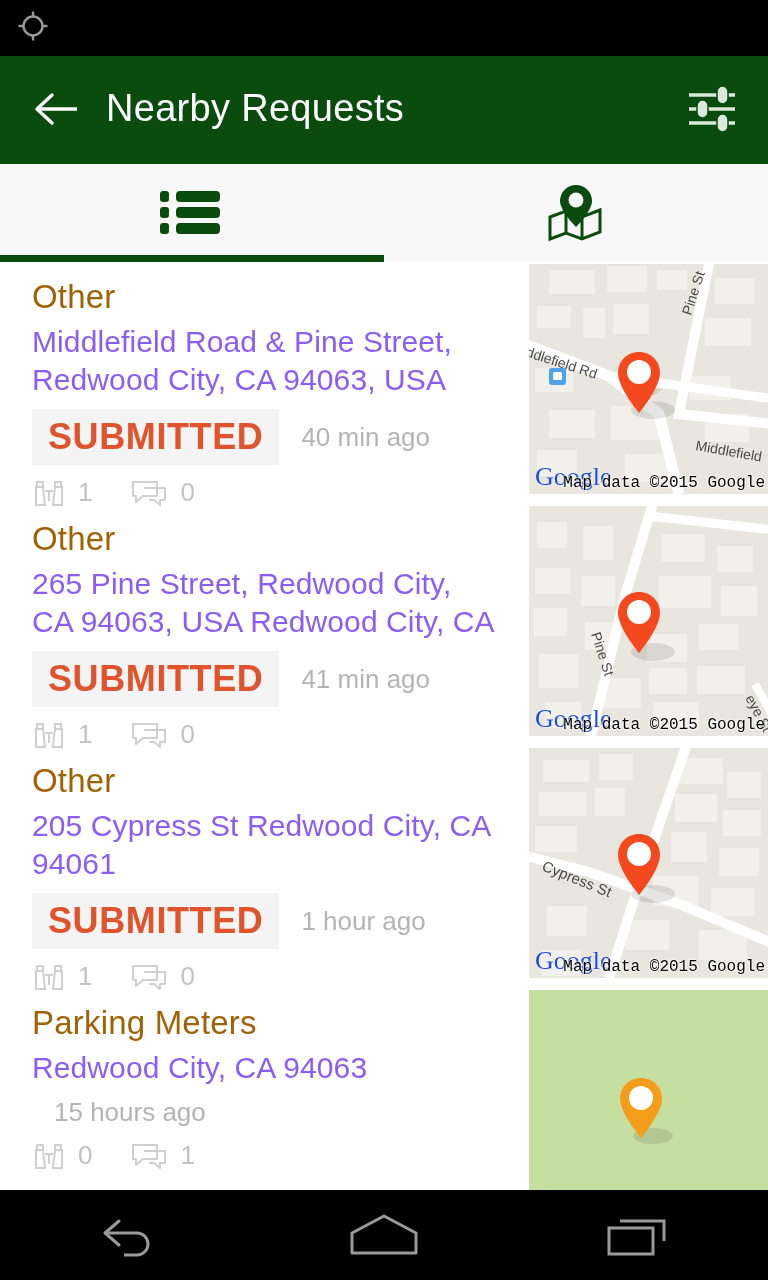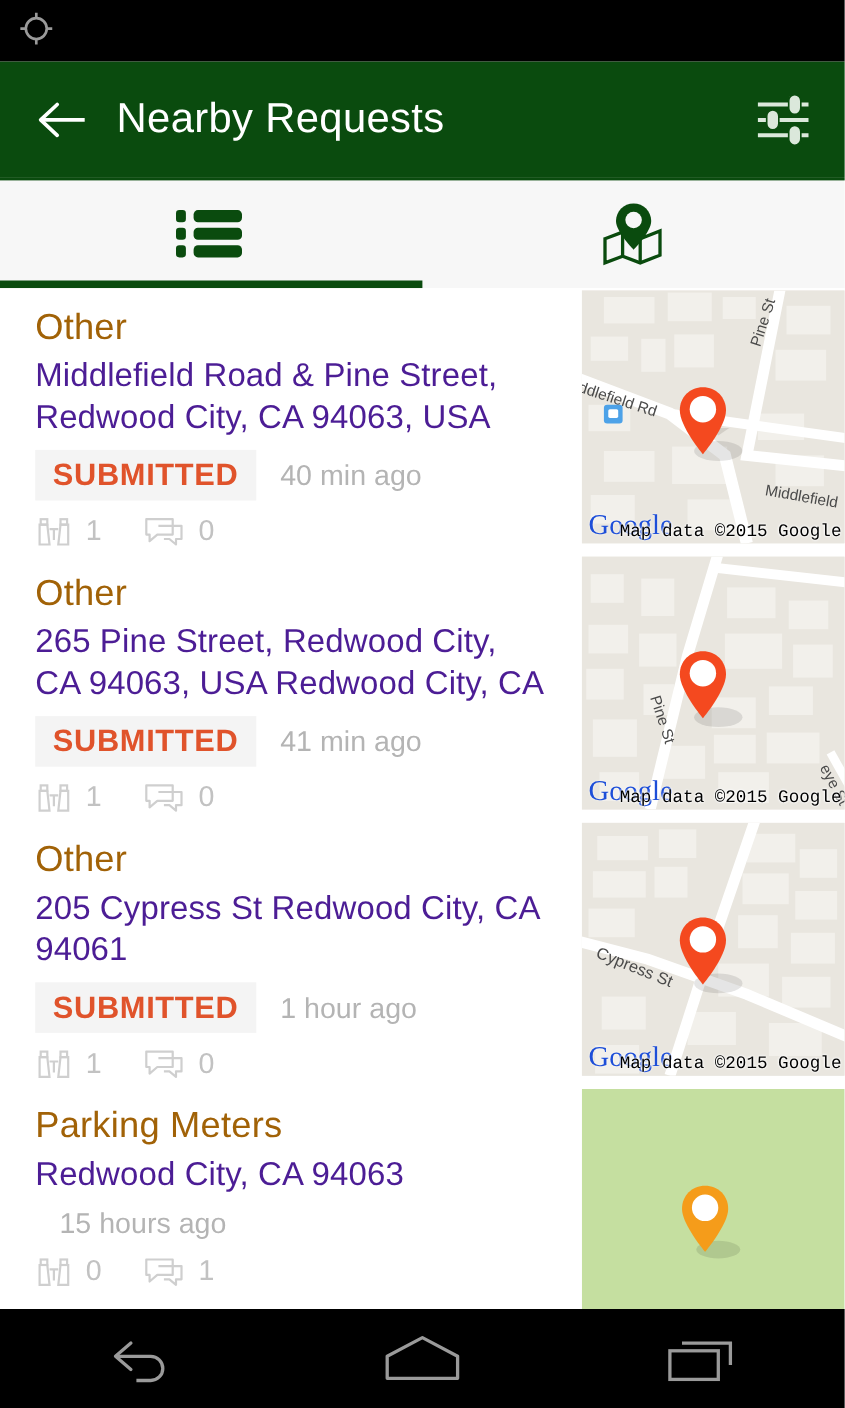--- a/index.html
+++ b/index.html
@@ -52,26 +52,26 @@
     position:absolute; top:262px; left:0; width:768px; height:928px;
     overflow:hidden; background:#ffffff;
   }
   .row { position:relative; width:768px; display:flex; }
   .row-text { width:529px; padding:14px 32px 0 32px; }
   .cat {
     color:#a16207; font-size:33px; font-weight:400; line-height:1.25;
     letter-spacing:0.2px; margin-bottom:6px;
   }
   .addr {
-    color:#4c1d95; font-size:30px; line-height:1.27; font-weight:300;
+    color:#8b5cf6; font-size:30px; line-height:1.27; font-weight:300;
     letter-spacing:0.1px; margin-bottom:10px;
   }
   .statusline { display:flex; align-items:center; margin-bottom:6px; }
   .badge {
-    background:#f4f4f4; padding:7px 16px; font-size:28px; font-weight:700;
+    background:#f4f4f4; padding:7px 16px; font-size:36px; font-weight:700;
     letter-spacing:0.6px;
   }
   .badge.submitted { color:#e0532b; }
   .badge.received  { color:#f2a42c; }
   .ago { color:#b4b4b4; font-size:26px; margin-left:22px; font-weight:400; }
   .metrics { display:flex; align-items:center; gap:16px; padding-top:6px; }
   .metric { display:flex; align-items:center; gap:12px; }
   .metric .num { color:#c2c2c2; font-size:26px; font-weight:300; }
 
   

